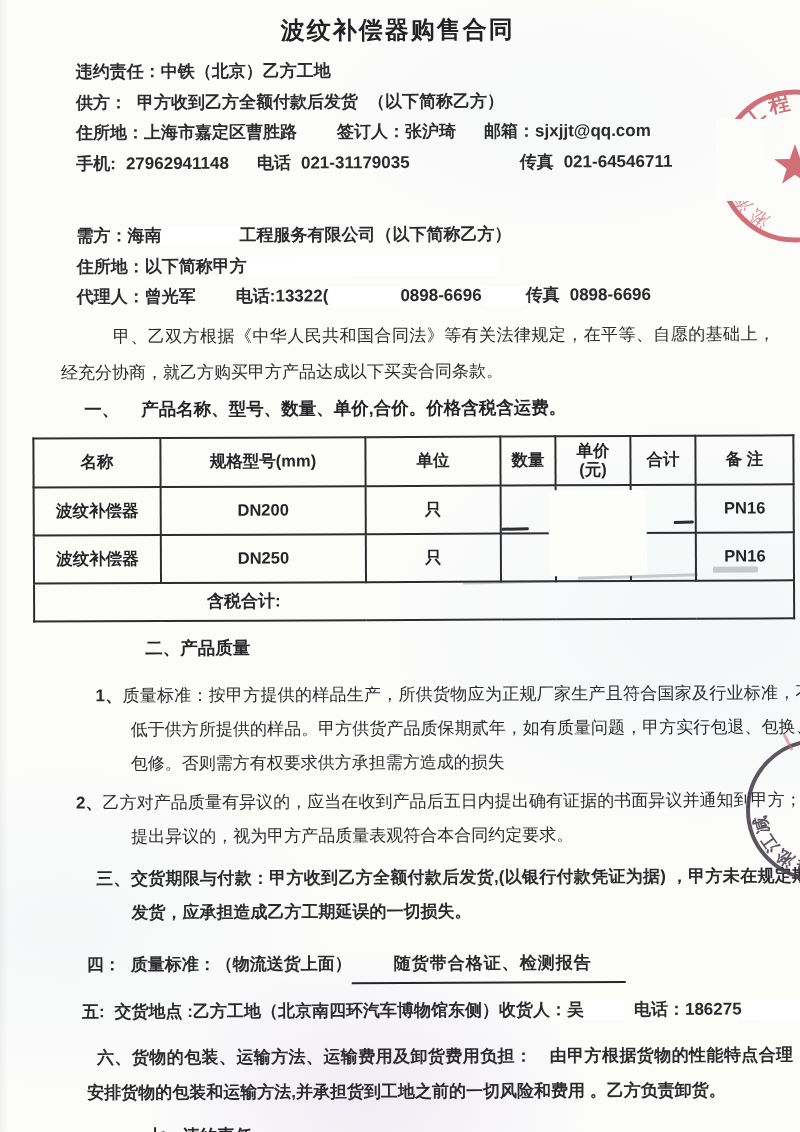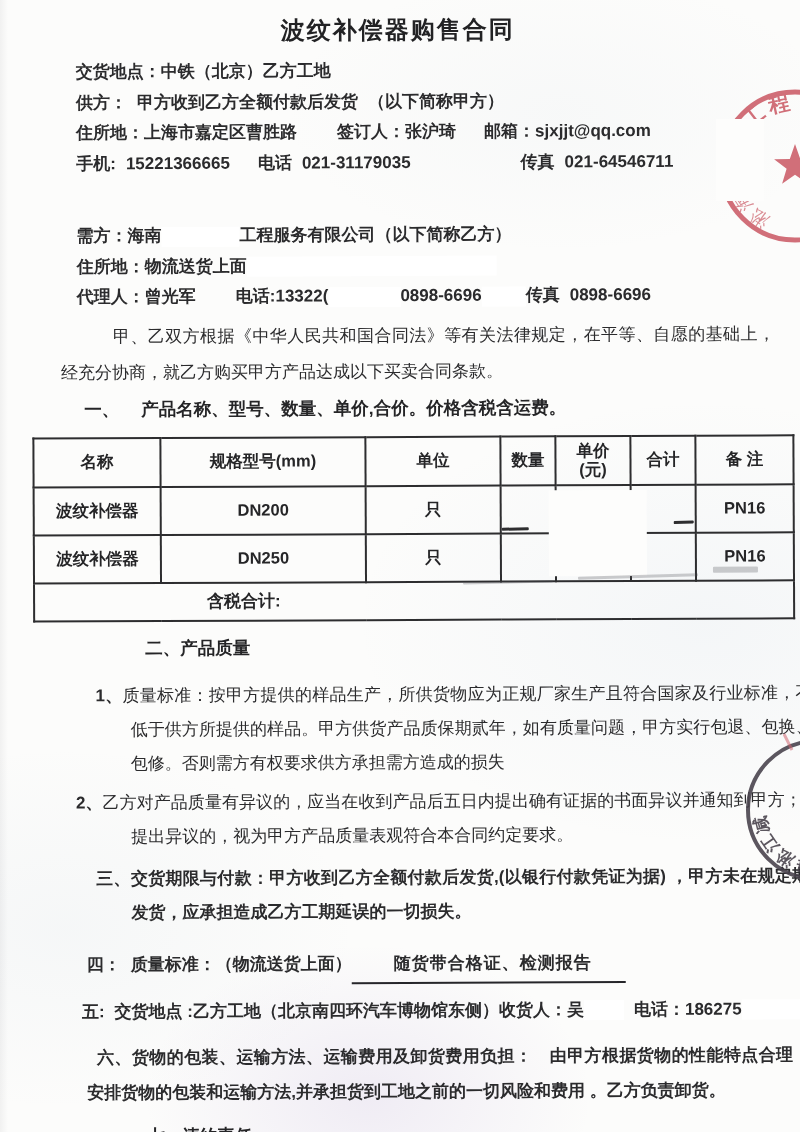--- a/index.html
+++ b/index.html
@@ -77,29 +77,29 @@
 <body>
 
 <div class="page">
   <div class="edge"></div>
 
   <div class="doc">
 
     <div class="title">波纹补偿器购售合同</div>
 
     <div class="hdrblock">
-      <div class="line"><span>交货地点：</span><span>中铁（北京）乙方工地</span></div>
-      <div class="line"><span>供方：</span><span class="sp10"></span><span>甲方收到乙方全额付款后发货</span><span class="sp10"></span><span>（以下简称甲方）</span></div>
+      <div class="line"><span>违约责任：</span><span>中铁（北京）乙方工地</span></div>
+      <div class="line"><span>供方：</span><span class="sp10"></span><span>甲方收到乙方全额付款后发货</span><span class="sp10"></span><span>（以下简称乙方）</span></div>
       <div class="line"><span>住所地：</span><span>上海市嘉定区曹胜路</span><span class="sp40"></span><span>签订人：</span><span>张沪琦</span><span class="sp28"></span><span>邮箱：</span><span>sjxjjt@qq.com</span></div>
-      <div class="line"><span>手机:</span><span class="sp10"></span><span>15221366665</span><span class="sp28"></span><span>电话</span><span class="sp10"></span><span>021-31179035</span><span class="sp55"></span><span class="sp55"></span><span>传真</span><span class="sp10"></span><span>021-64546711</span></div>
+      <div class="line"><span>手机:</span><span class="sp10"></span><span>27962941148</span><span class="sp28"></span><span>电话</span><span class="sp10"></span><span>021-31179035</span><span class="sp55"></span><span class="sp55"></span><span>传真</span><span class="sp10"></span><span>021-64546711</span></div>
     </div>
 
     <div class="buyerblock">
       <div class="line"><span>需方：</span><span>海南</span><span class="redact" style="width:78px"></span><span>工程服务有限公司（以下简称乙方）</span></div>
-      <div class="line"><span>住所地：</span><span>物流送货上面</span><span class="redact" style="width:250px"></span></div>
+      <div class="line"><span>住所地：</span><span>以下简称甲方</span><span class="redact" style="width:250px"></span></div>
       <div class="line"><span>代理人：</span><span>曾光军</span><span class="sp40"></span><span>电话:</span><span>13322(</span><span class="redact" style="width:72px"></span><span>0898-6696</span><span class="redact" style="width:44px"></span><span>传真</span><span class="sp10"></span><span>0898-6696</span></div>
     </div>
 
     <p class="preamble">甲、乙双方根据《中华人民共和国合同法》等有关法律规定，在平等、自愿的基础上，经充分协商，就乙方购买甲方产品达成以下买卖合同条款。</p>
 
     <div class="sec1"><span class="num">一、</span><span>产品名称、型号、数量、单价,合价。价格含税含运费。</span></div>
 
     <div class="table-wrap">
       <table class="goods">
         <colgroup>

